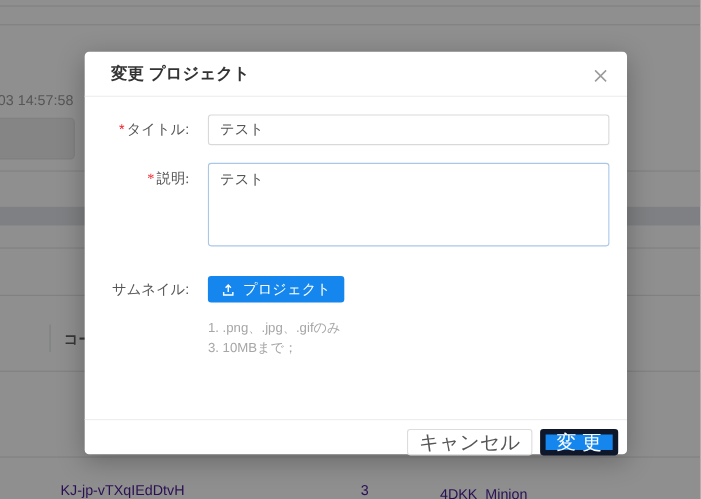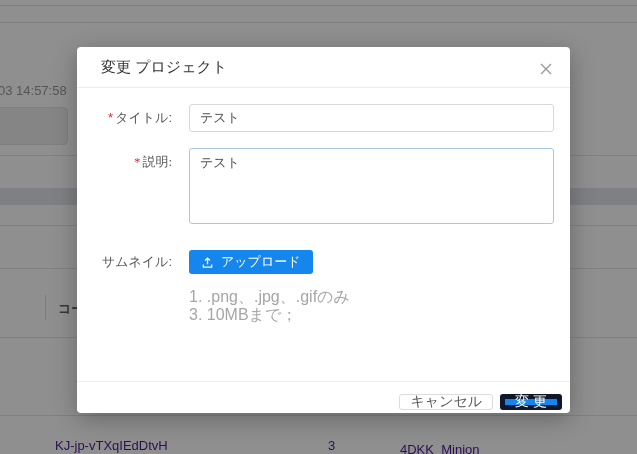--- a/index.html
+++ b/index.html
@@ -16,21 +16,21 @@
   .bg-cell{position:absolute;color:#4c1d95;font-size:13px;white-space:nowrap;}
 
   
   .mask{position:absolute;inset:0;background:rgba(0,0,0,0.44);}
 
   
   .modal{position:absolute;left:77px;top:47px;width:493px;height:366px;background:#fff;
          border-radius:4px;box-shadow:0 6px 24px rgba(0,0,0,0.28);}
   .modal-header{height:41px;border-bottom:1px solid #ededed;display:flex;align-items:center;
                 padding:0 24px;box-sizing:border-box;}
-  .modal-title{font-size:15px;font-weight:400;color:#333;}
+  .modal-title{font-size:15px;font-weight:700;color:#333;}
   .modal-close{position:absolute;top:12px;right:14px;width:20px;height:20px;display:flex;
                align-items:center;justify-content:center;cursor:pointer;background:none;border:none;padding:0;}
   .modal-body{padding:16px 16px 0 24px;}
 
   .form-row{display:flex;margin-bottom:16px;}
   .form-label{width:71px;flex:none;text-align:right;font-size:13px;color:#555;margin-right:4px;}
   .row-title{align-items:center;}
   .row-title .form-label{line-height:28px;}
   .row-desc{margin-bottom:22px;font-family:Liberation Serif, serif;}
   .row-desc .form-label{line-height:20px;padding-top:4px;}
@@ -39,25 +39,25 @@
   .form-control{flex:1;min-width:0;margin-left:13px;}
 
   .text-input{width:100%;height:28px;box-sizing:border-box;border:1px solid #d9d9d9;border-radius:3px;
               padding:0 10px;font-size:13px;color:#555;font-family:inherit;outline:none;background:#fff;}
   .textarea{width:100%;height:76px;box-sizing:border-box;border:1px solid #a9c8e8;border-radius:3px;
             padding:5px 10px;font-size:13px;color:#555;font-family:inherit;outline:none;resize:none;background:#fff;}
 
   .upload-btn{display:inline-flex;align-items:center;gap:7px;height:24px;padding:0 12px;border:none;
               border-radius:3px;background:#1486ee;color:#fff;font-size:13px;font-family:inherit;cursor:pointer;}
   .hints{margin-top:14px;}
-  .hint-line{font-size:16px;color:#a6a6a6;line-height:18px;white-space:nowrap;}
+  .hint-line{font-size:12px;color:#a6a6a6;line-height:18px;white-space:nowrap;}
 
   .modal-footer{position:absolute;left:0;right:0;bottom:0;height:32px;border-top:1px solid #ededed;
                 display:flex;align-items:center;justify-content:flex-end;gap:7px;padding:0 8px;box-sizing:border-box;}
-  .btn{height:16px;padding:0 10px;font-size:14px;border-radius:3px;font-family:inherit;cursor:pointer;
+  .btn{height:24px;padding:0 10px;font-size:18px;border-radius:3px;font-family:inherit;cursor:pointer;
        display:inline-flex;align-items:center;margin-top:8px;}
   .btn-default{background:#fff;border:1px solid #dcdcdc;color:#555;}
   .btn-primary{background:#1486ee;border:5px solid #0f172a;color:#fff;}
 </style>
 </head>
 <body>
 
 <div class="viewport">
 
   <div>
@@ -112,21 +112,21 @@
       </div>
 
       <div class="form-row row-thumb">
         <div class="form-label">サムネイル:</div>
         <div class="form-control">
           <button class="upload-btn">
             <svg width="13" height="13" viewBox="0 0 14 14">
               <path d="M2.5 9.2 V12 H11.5 V9.2" stroke="#fff" stroke-width="1.4" fill="none"></path>
               <path d="M7 9 V2.6 M4.4 4.9 L7 2.3 L9.6 4.9" stroke="#fff" stroke-width="1.4" fill="none"></path>
             </svg>
-            <span>アップロード</span>
+            <span>プロジェクト</span>
           </button>
           <div class="hints">
             <div class="hint-line">1. .png、.jpg、.gifのみ</div>
             <div class="hint-line">3. 10MBまで；</div>
           </div>
         </div>
       </div>
 
     </div>
 

